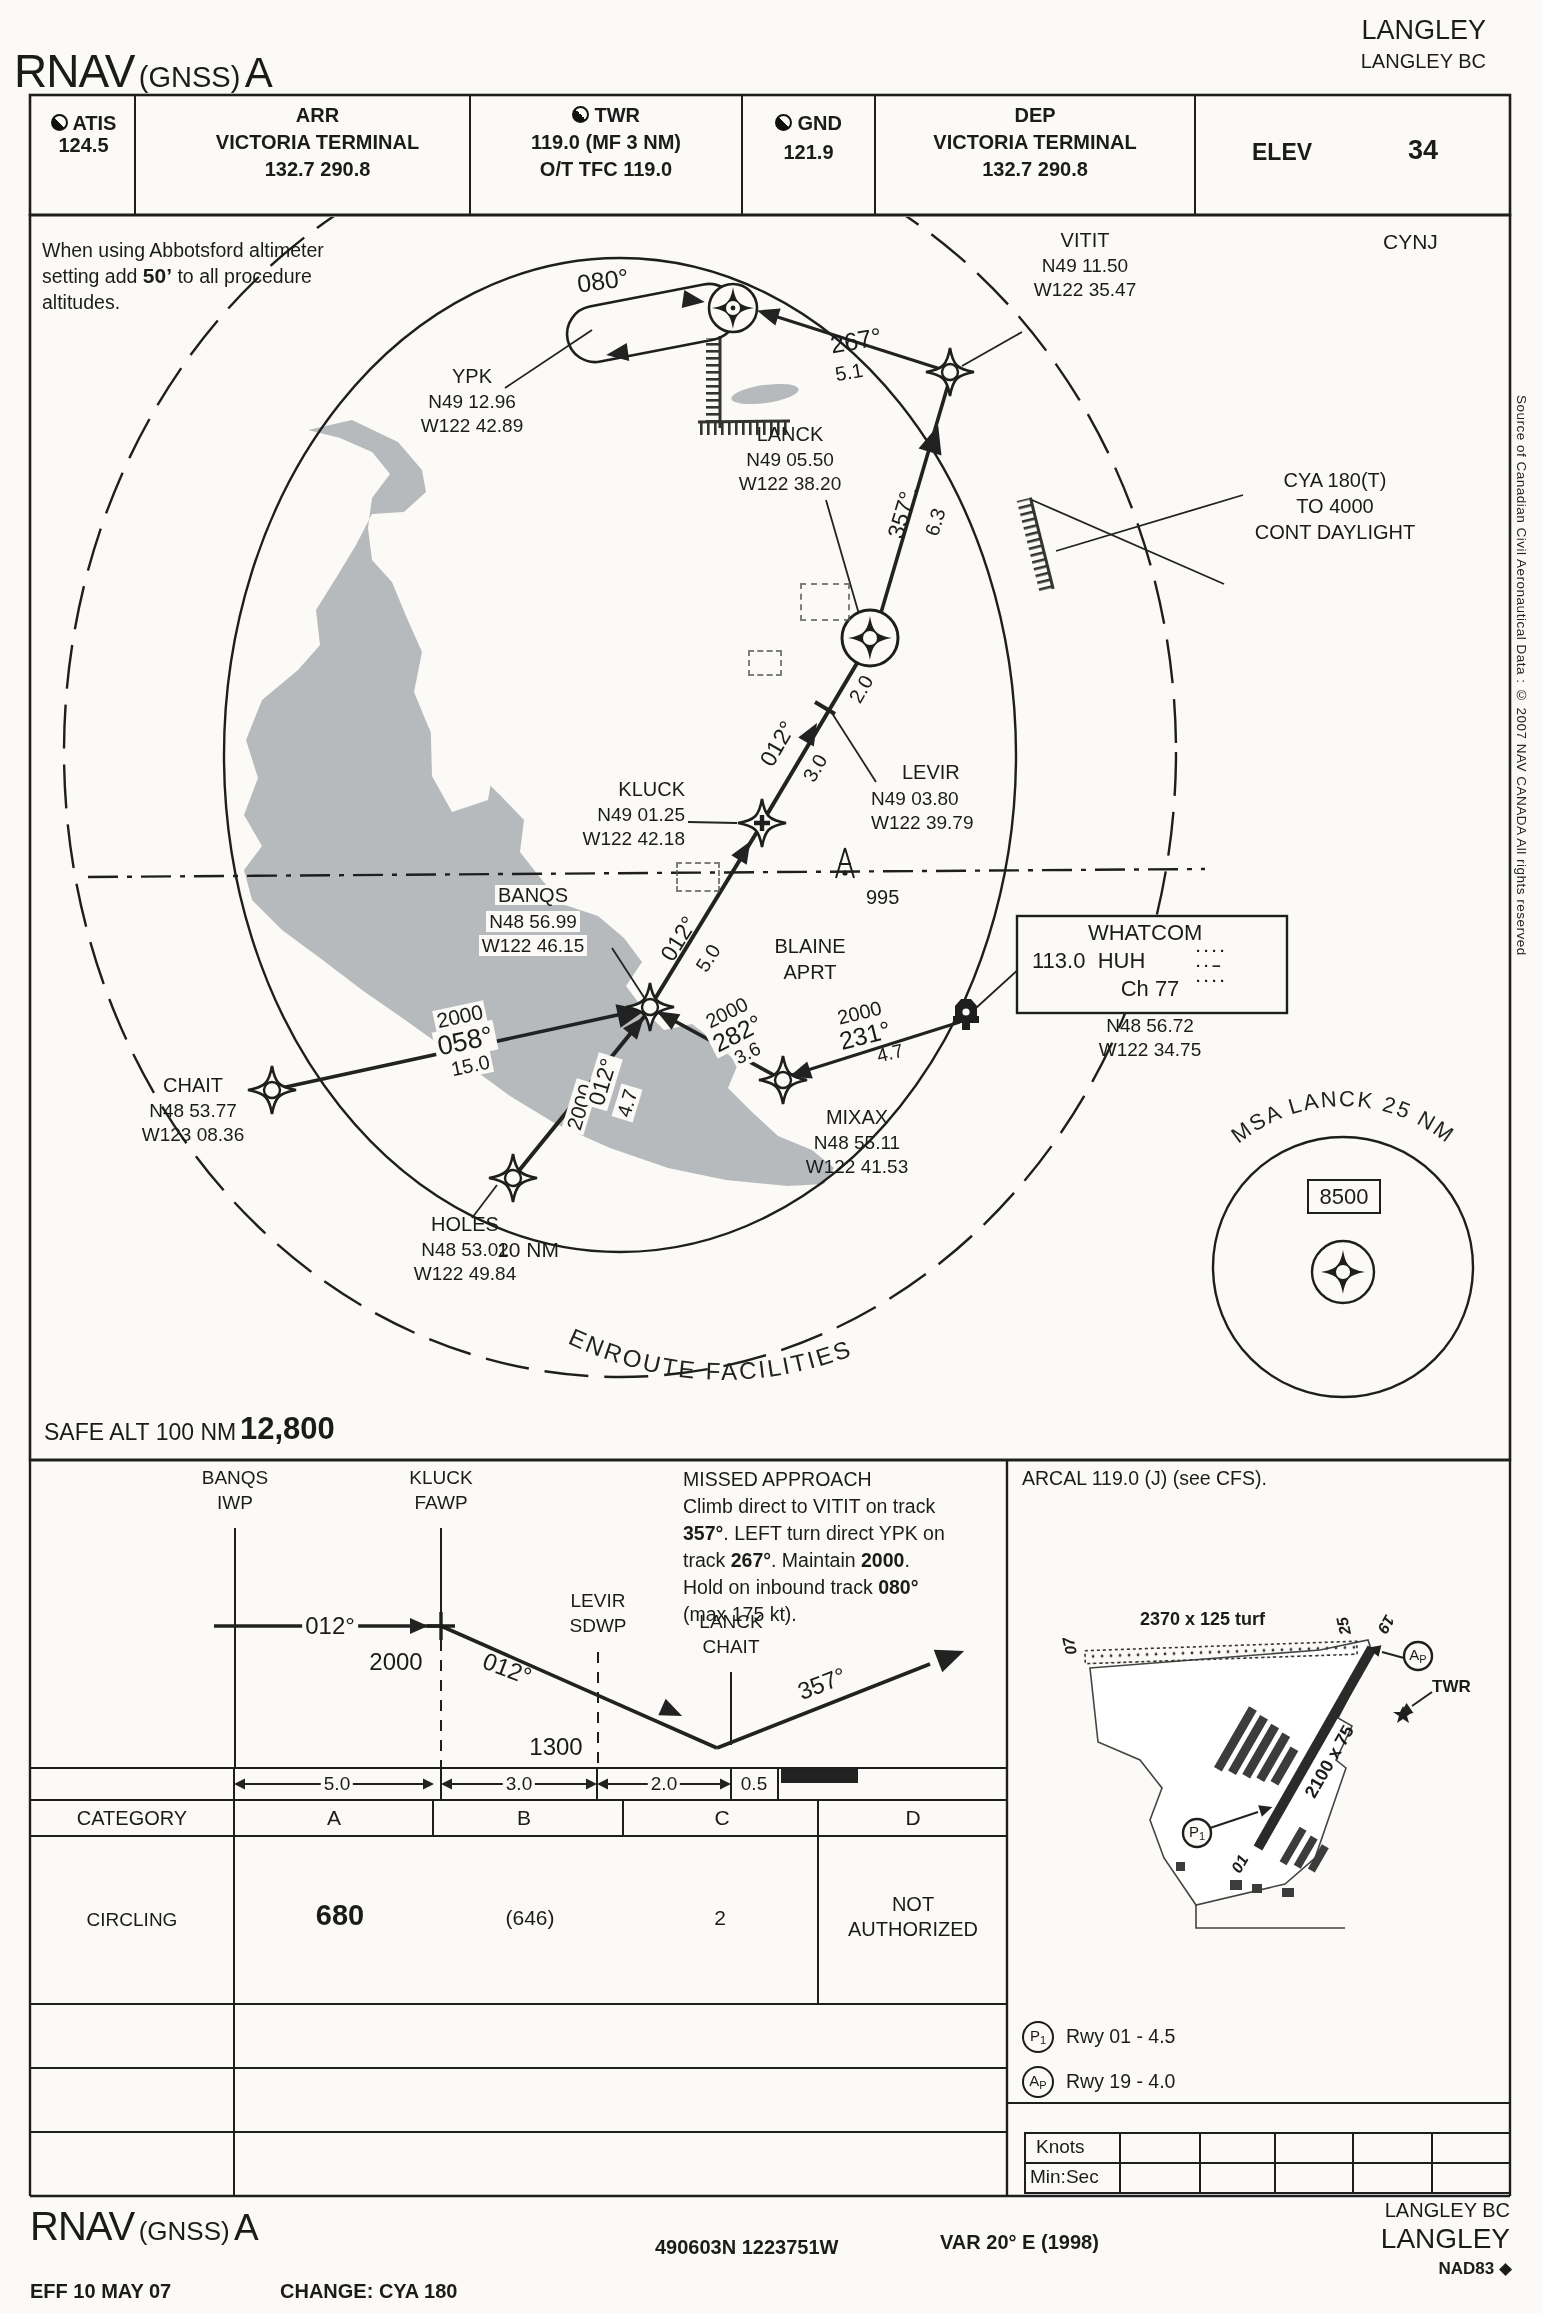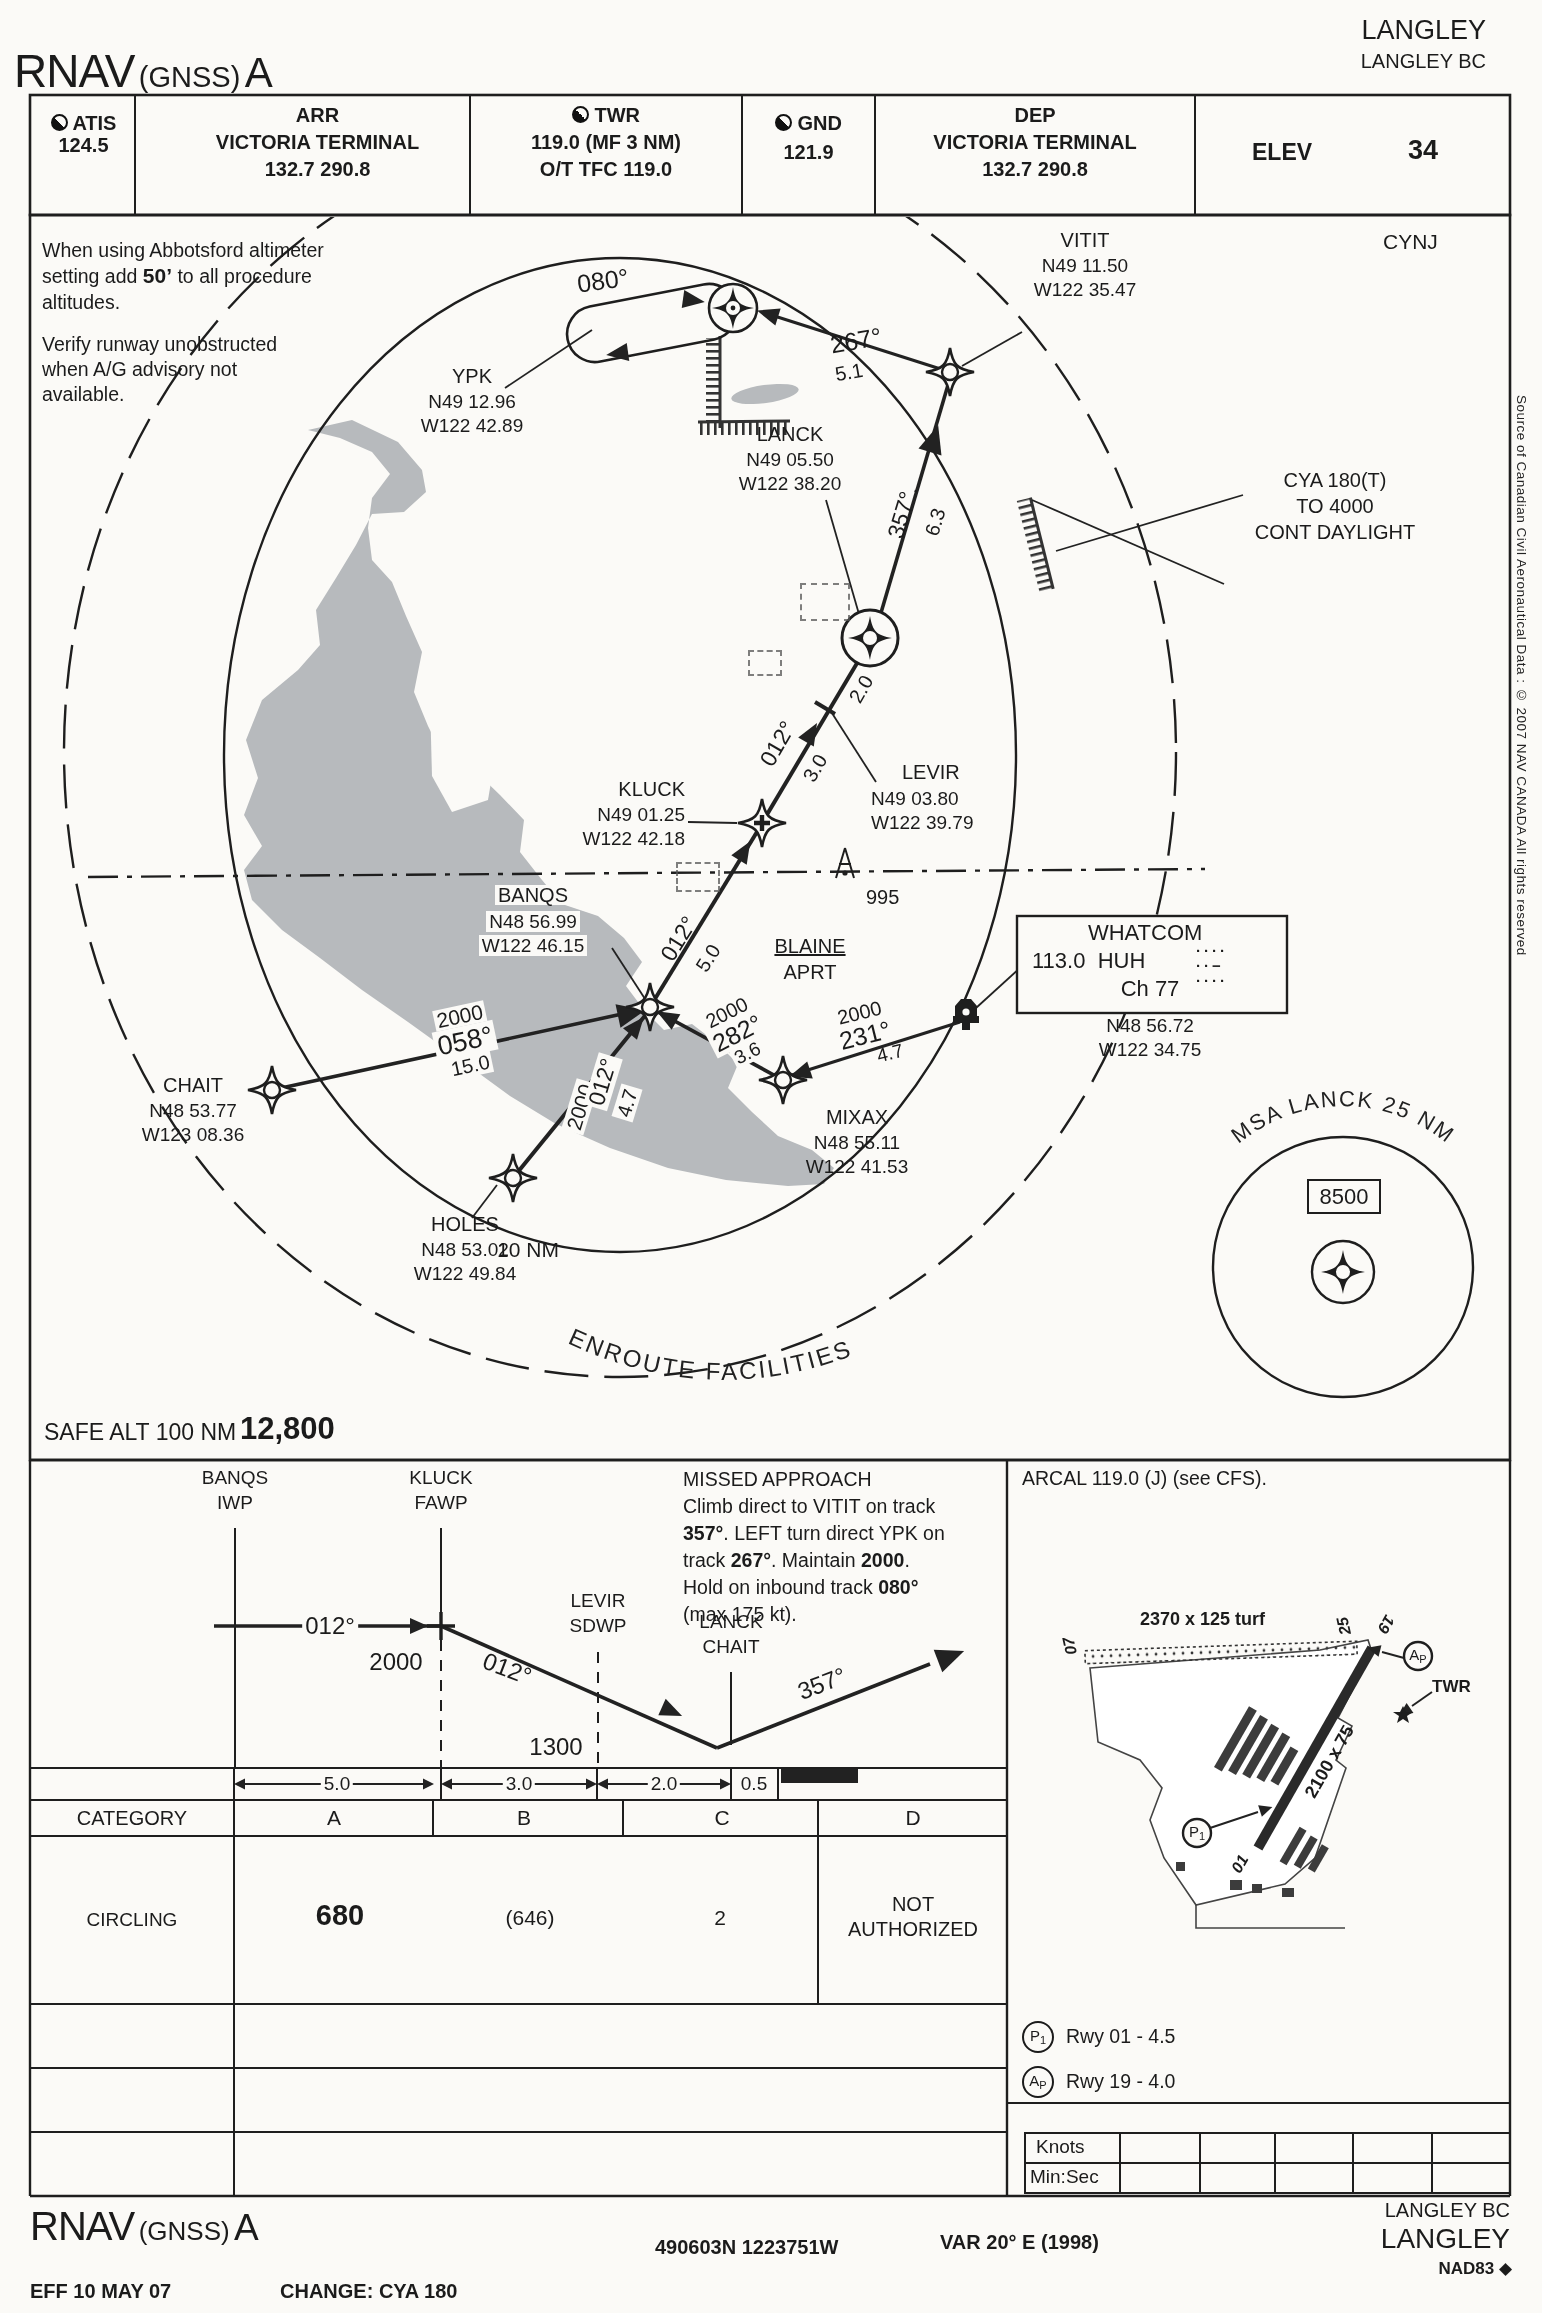--- a/index.html
+++ b/index.html
@@ -345,21 +345,20 @@
   <div class="b" style="font-size:20px;margin-top:7px;">VICTORIA TERMINAL</div>
   <div class="b" style="font-size:20px;margin-top:7px;">132.7   290.8</div>
 </div>
 <div class="t b" style="left:1252px;top:140px;font-size:23px;">ELEV</div>
 <div class="t b" style="left:1408px;top:136px;font-size:27px;">34</div>
 
 <div class="t" style="left:1383px;top:230px;font-size:21px;">CYNJ</div>
 <div style="position:absolute;left:42px;top:238px;width:302px;font-size:19.5px;line-height:1.28;color:#1b1b1b;">
   <span>When using Abbotsford altimeter setting add </span><span class="b" style="font-size:21px;">50’</span><span> to all procedure altitudes.</span>
 </div>
-<div style="position:absolute;left:42px;top:332px;width:260px;font-size:19.5px;line-height:1.28;color:#1b1b1b;">Verify runway unobstructed when A/G advisory not available.</div>
 
 <div class="blk" style="left:392px;top:366px;width:160px;">
   <div class="wp">YPK</div>
   <div class="coord" style="margin-top:6px;">N49 12.96</div>
   <div class="coord" style="margin-top:5px;">W122 42.89</div>
 </div>
 <div class="blk" style="left:1005px;top:230px;width:160px;">
   <div class="wp">VITIT</div>
   <div class="coord" style="margin-top:6px;">N49 11.50</div>
   <div class="coord" style="margin-top:5px;">W122 35.47</div>
@@ -414,21 +413,21 @@
   <div class="coord">N48 56.72</div>
   <div class="coord" style="margin-top:5px;">W122 34.75</div>
 </div>
 
 <div class="blk" style="left:1240px;top:470px;width:190px;">
   <div style="font-size:20px;">CYA 180(T)</div>
   <div style="font-size:20px;margin-top:6px;">TO 4000</div>
   <div style="font-size:20px;margin-top:6px;">CONT DAYLIGHT</div>
 </div>
 <div class="blk" style="left:760px;top:936px;width:100px;">
-  <div style="font-size:20px;text-decoration:underline;">BLAINE</div>
+  <div style="font-size:20px;">BLAINE</div>
   <div style="font-size:20px;margin-top:6px;">APRT</div>
 </div>
 <div class="t" style="left:866px;top:886px;font-size:20px;">995</div>
 
 <div class="t c" style="left:603px;top:281px;font-size:25px;transform:translate(-50%,-50%) rotate(-8deg);">080°</div>
 <div class="t c" style="left:856px;top:341px;font-size:25px;transform:translate(-50%,-50%) rotate(-10deg);">267°</div>
 <div class="t c" style="left:849px;top:372px;font-size:20px;transform:translate(-50%,-50%) rotate(-10deg);">5.1</div>
 <div class="t c" style="left:903px;top:512px;font-size:23px;transform:translate(-50%,-50%) rotate(-73deg);">357°.</div>
 <div class="t c" style="left:935px;top:522px;font-size:20px;transform:translate(-50%,-50%) rotate(-73deg);">6.3</div>
 <div class="t c" style="left:778px;top:744px;font-size:23px;transform:translate(-50%,-50%) rotate(-60deg);">012°</div>

